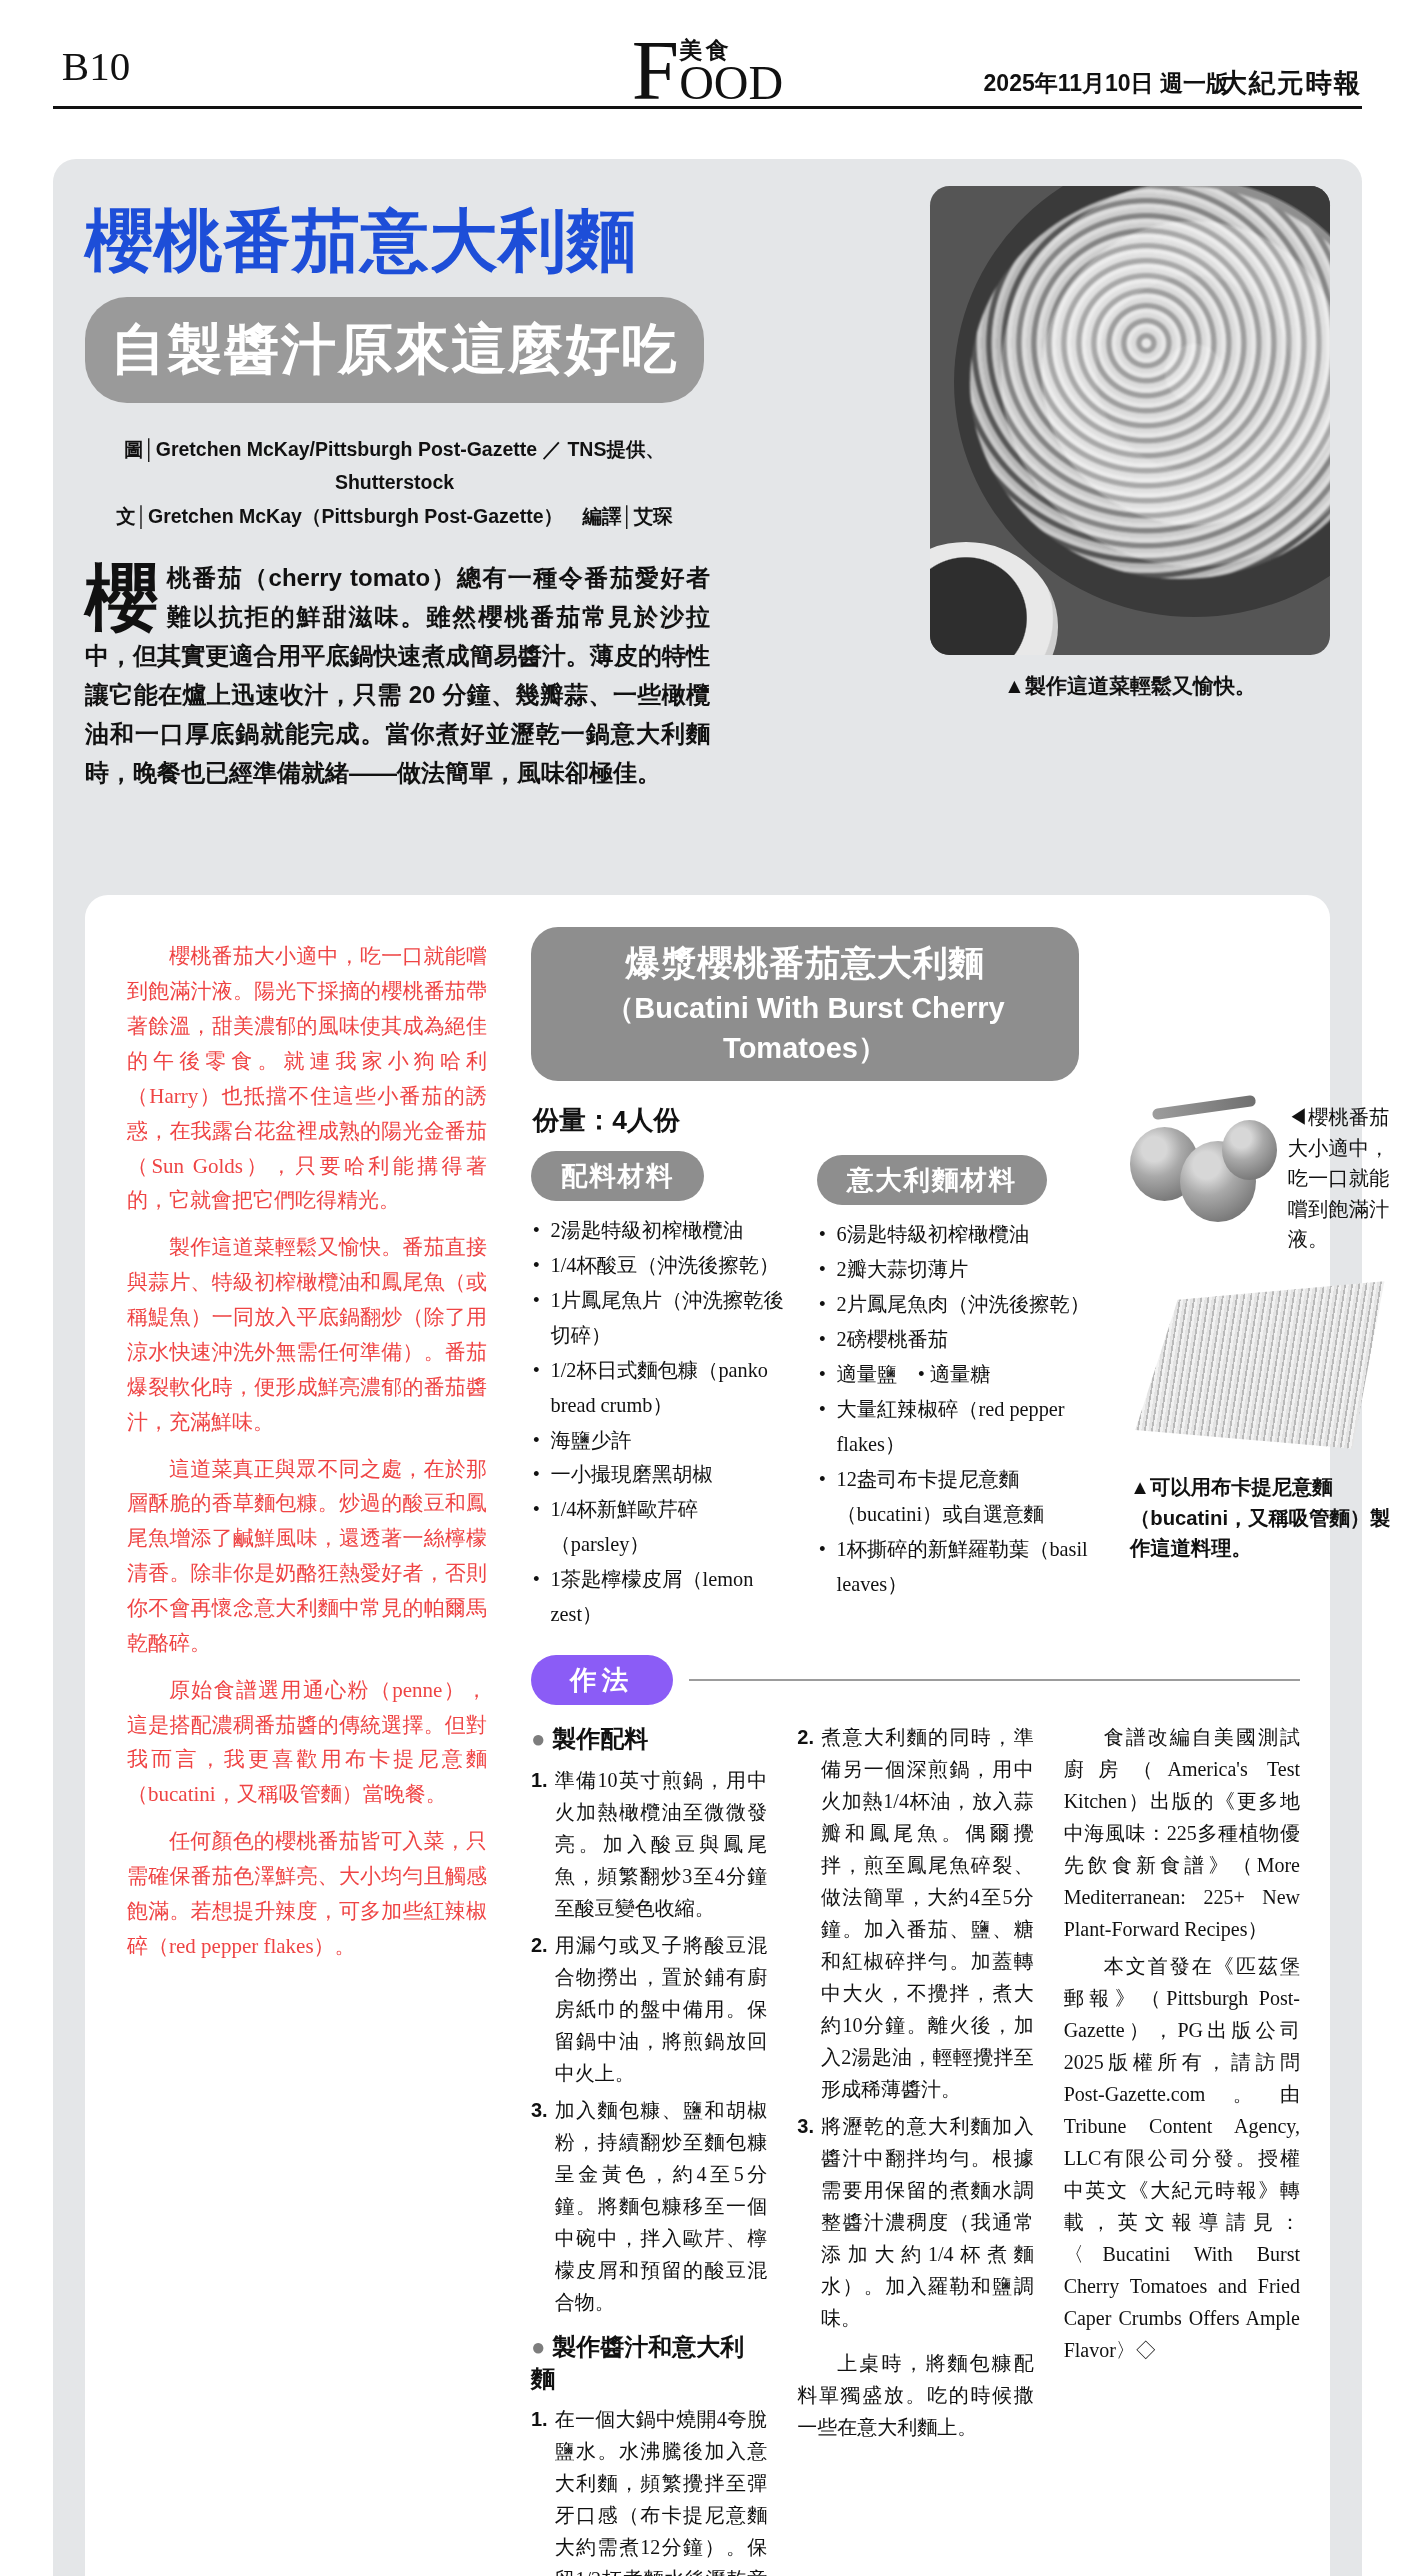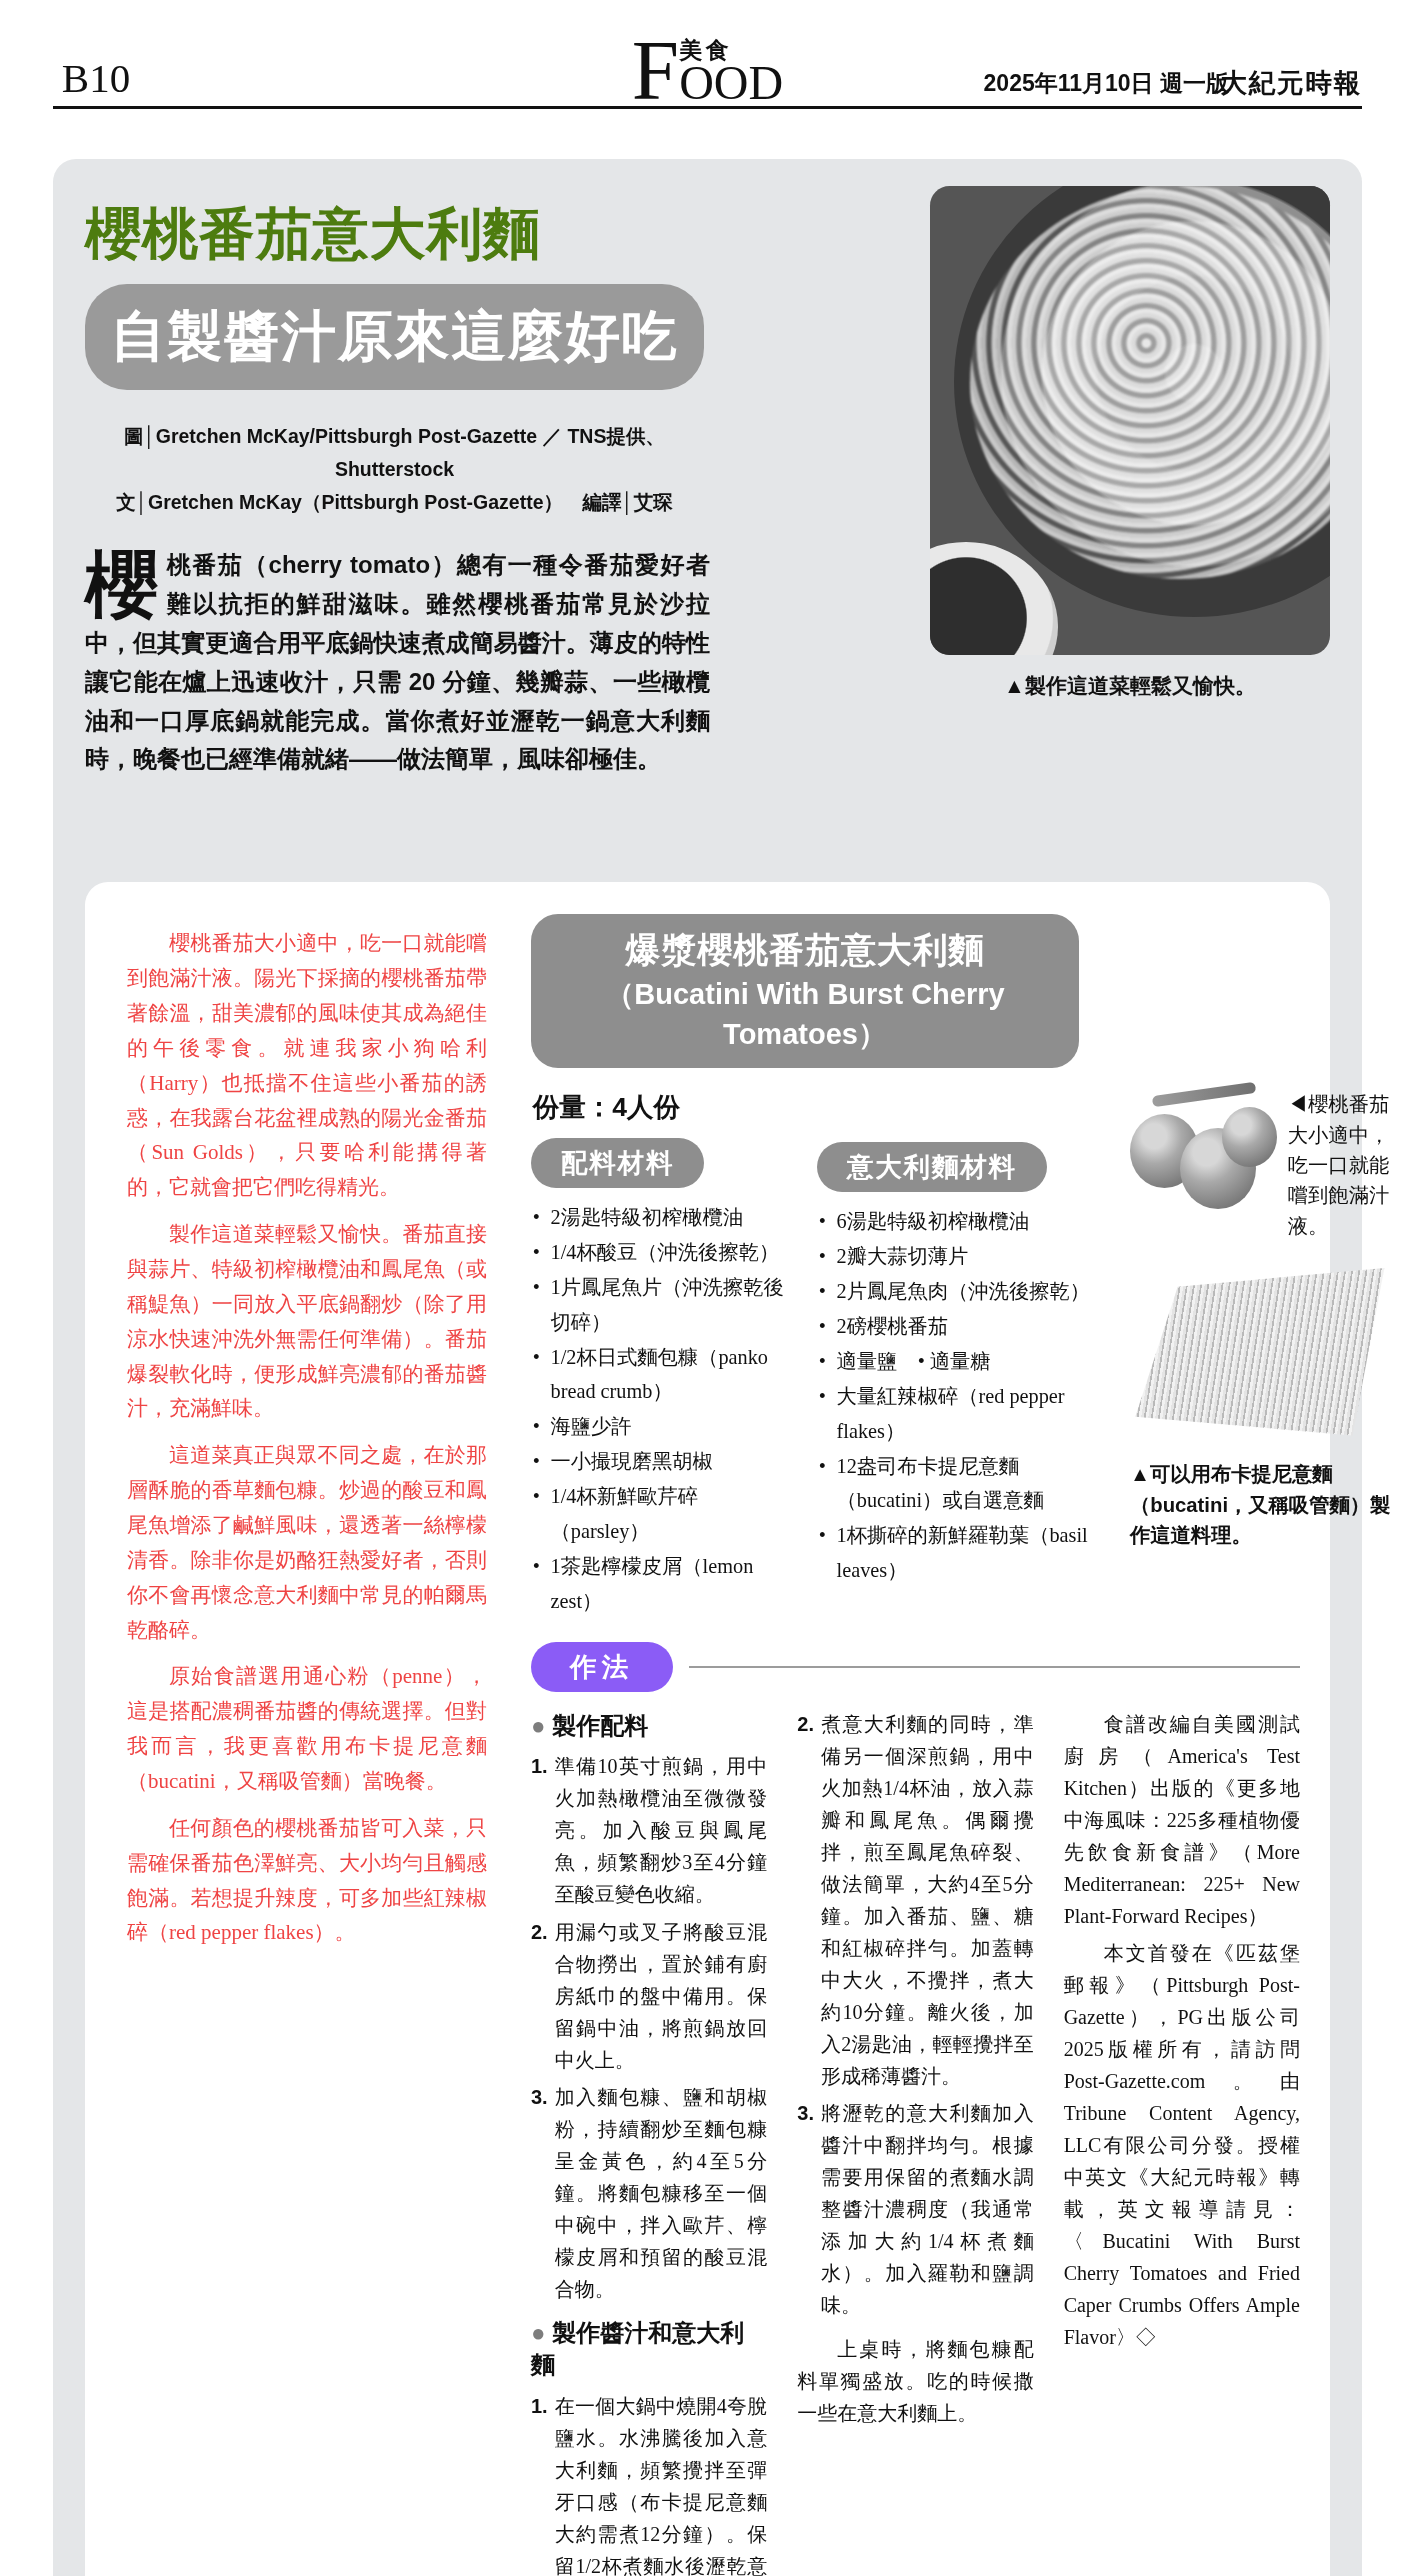--- a/index.html
+++ b/index.html
@@ -1,32 +1,32 @@
 <!DOCTYPE html>
 <html style="font-size:14px"><head>
 <meta charset="utf-8">
 <style>
   html,body{margin:0;padding:0;background:#ffffff;}
   body{width:1415px;font-family:"Liberation Sans",sans-serif;color:#111;-webkit-font-smoothing:antialiased;}
   .serif{font-family:"Liberation Serif",serif;}
 
   
   .masthead{position:relative;height:106px;border-bottom:3.5px solid #111;margin:0 53px;}
-  .page-code{position:absolute;left:8.8px;bottom:4px;font-family:"Liberation Serif",serif;font-size:41px;}
+  .page-code{position:absolute;left:8.8px;bottom:16px;font-family:"Liberation Serif",serif;font-size:41px;}
   .food-logo{position:absolute;left:50%;transform:translateX(-50%);bottom:1.8px;display:flex;align-items:flex-end;}
   .food-f{font-family:"Liberation Serif",serif;font-size:85px;line-height:.8;}
   .food-right{display:flex;flex-direction:column;align-items:flex-start;line-height:1;}
   .food-cn{font-size:23px;font-weight:bold;letter-spacing:3.5px;margin-bottom:1.8px;}
   .food-ood{font-family:"Liberation Serif",serif;font-size:48px;line-height:.85;}
   .mast-date{position:absolute;right:133px;bottom:7px;font-size:23px;font-weight:bold;}
   .mast-paper{position:absolute;right:0;bottom:5.3px;font-family:"Liberation Serif",serif;font-size:26.5px;font-weight:bold;letter-spacing:1.8px;}
 
   
   .panel{background:#e4e6e8;border-radius:23px;margin:50px 53px 0 53px;position:relative;padding:30px 32px 35px 32px;}
-  .headline{width:628px;font-size:56px;font-weight:900;letter-spacing:0.9px;line-height:1.1;margin:14px 0 19.5px 0;color:#4d7c0f;}
+  .headline{width:628px;font-size:68px;font-weight:900;letter-spacing:0.9px;line-height:1.1;margin:14px 0 19.5px 0;color:#1d4ed8;}
   .subhead-pill{width:577px;background:#9a9a9a;color:#fff;border-radius:42px;padding:16px 21px;text-align:center;font-size:55px;font-weight:900;letter-spacing:1.8px;}
   .byline{width:619px;text-align:center;margin-top:30px;font-size:19.5px;font-weight:bold;line-height:1.7;}
   .intro{width:625px;margin-top:26.5px;font-size:24px;font-weight:bold;line-height:1.62;text-align:justify;}
   .dropcap{float:left;font-size:73px;line-height:.95;font-weight:900;margin:3.5px 8.8px 0 0;}
 
   .hero{position:absolute;top:26.5px;right:32px;width:400px;height:469px;border-radius:19.5px;overflow:hidden;background:#555;}
   .hero .pan{position:absolute;left:6%;top:-8%;width:120%;height:100%;border-radius:50%;background:radial-gradient(circle at 50% 48%,#d9d9d9 0 8%,#bdbdbd 9% 28%,#cfcfcf 29% 44%,#8f8f8f 45% 56%,#3a3a3a 57% 72%,#2b2b2b 73% 100%);}
   .hero .noodles{position:absolute;left:10%;top:0;width:105%;height:84%;border-radius:50%;background:
      repeating-radial-gradient(circle at 42% 40%, rgba(245,245,245,.85) 0 4.4px, rgba(120,120,120,.5) 5.3px 9.7px, rgba(230,230,230,.8) 10.6px 15px);
      filter:blur(0.9px);opacity:.9;}

